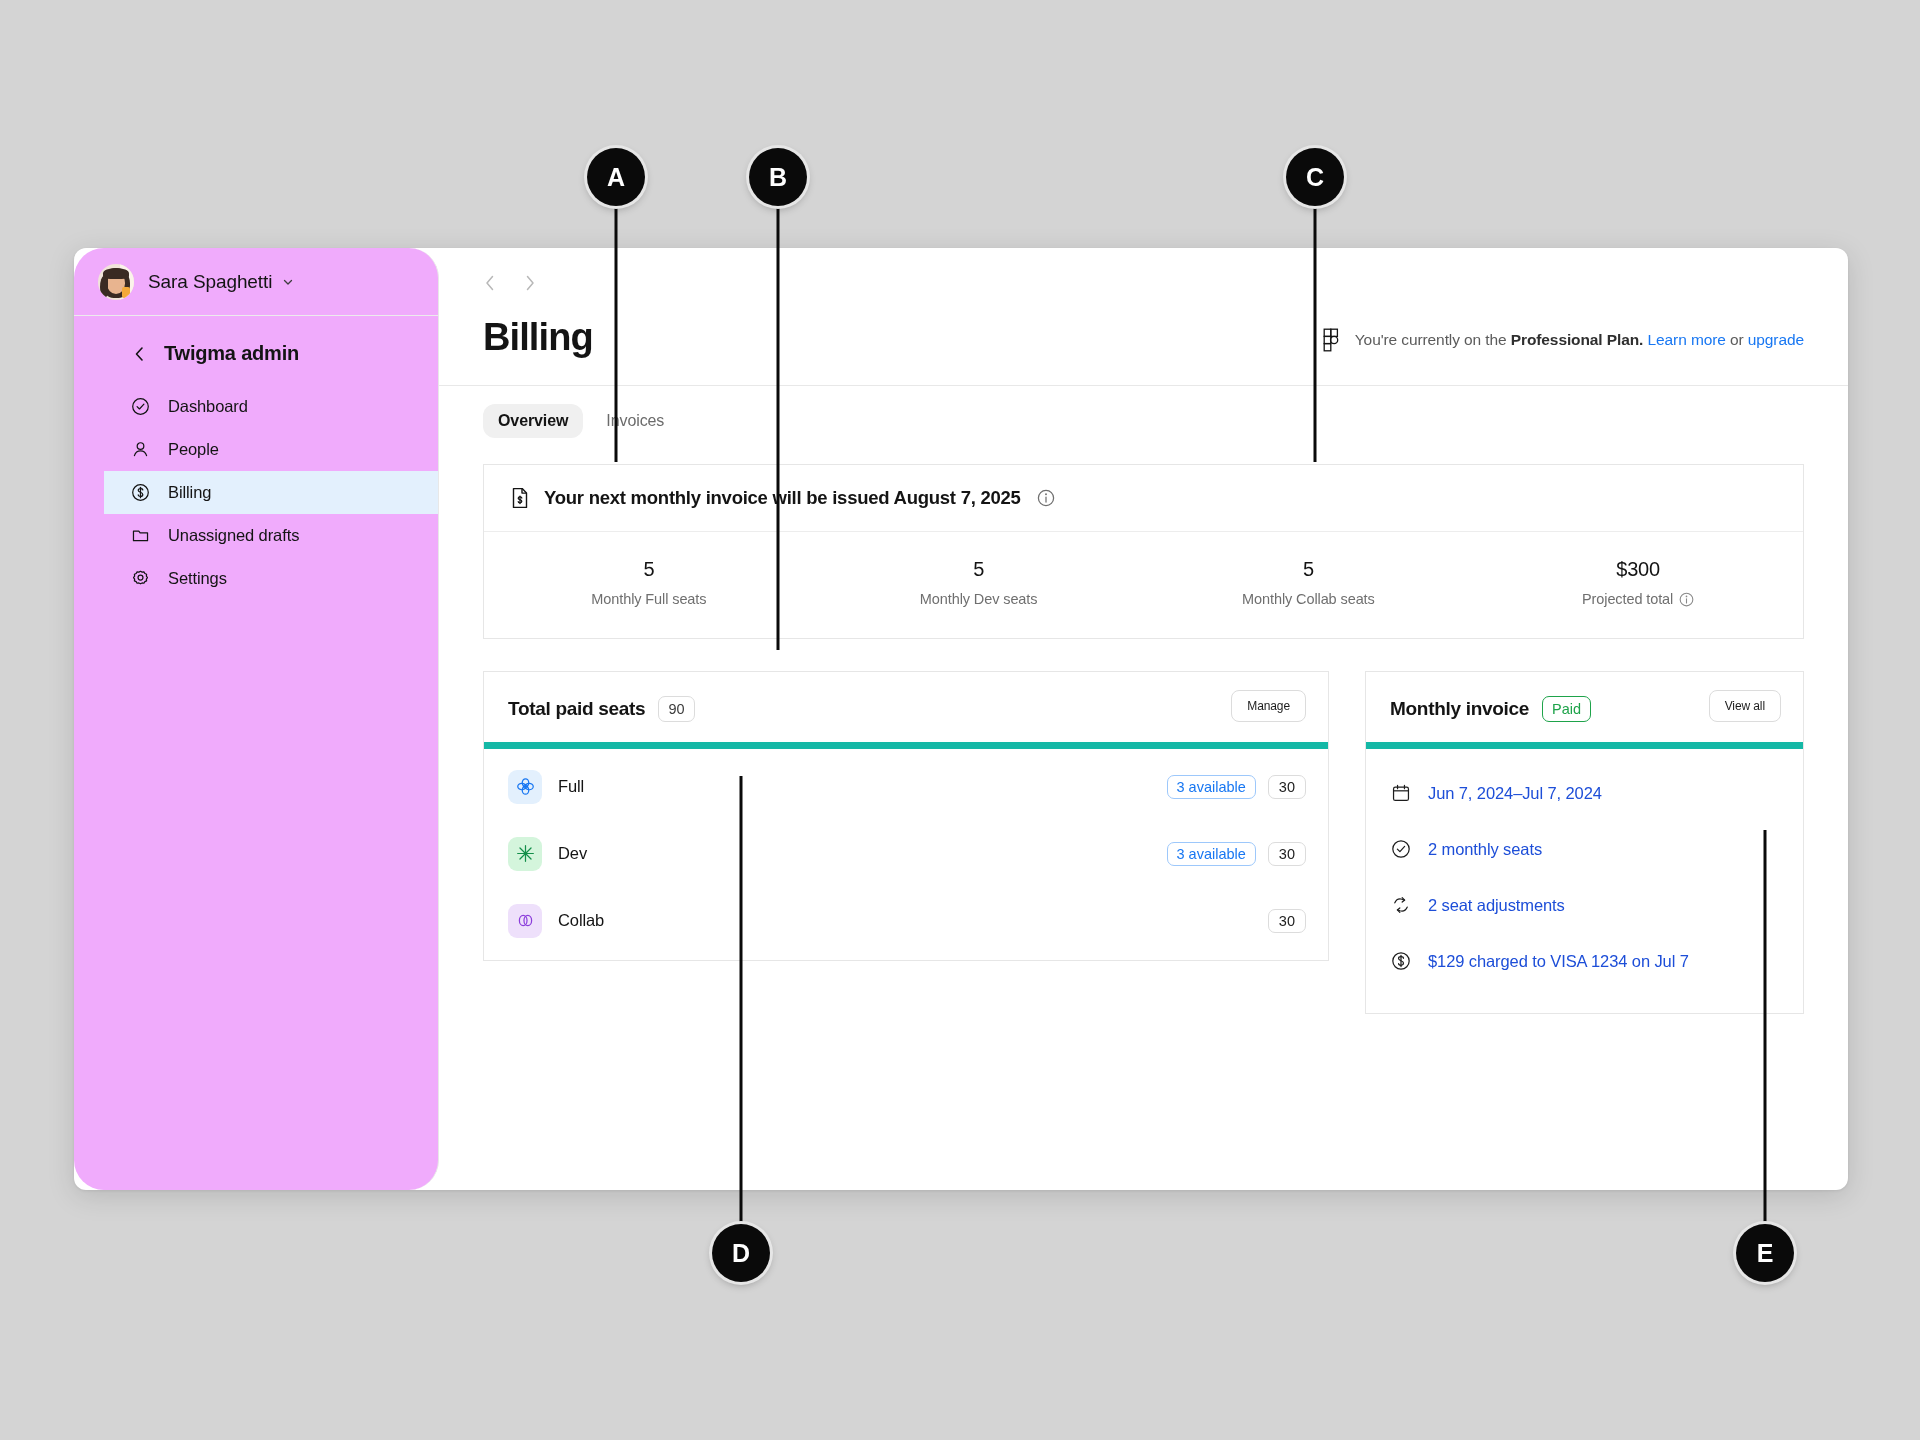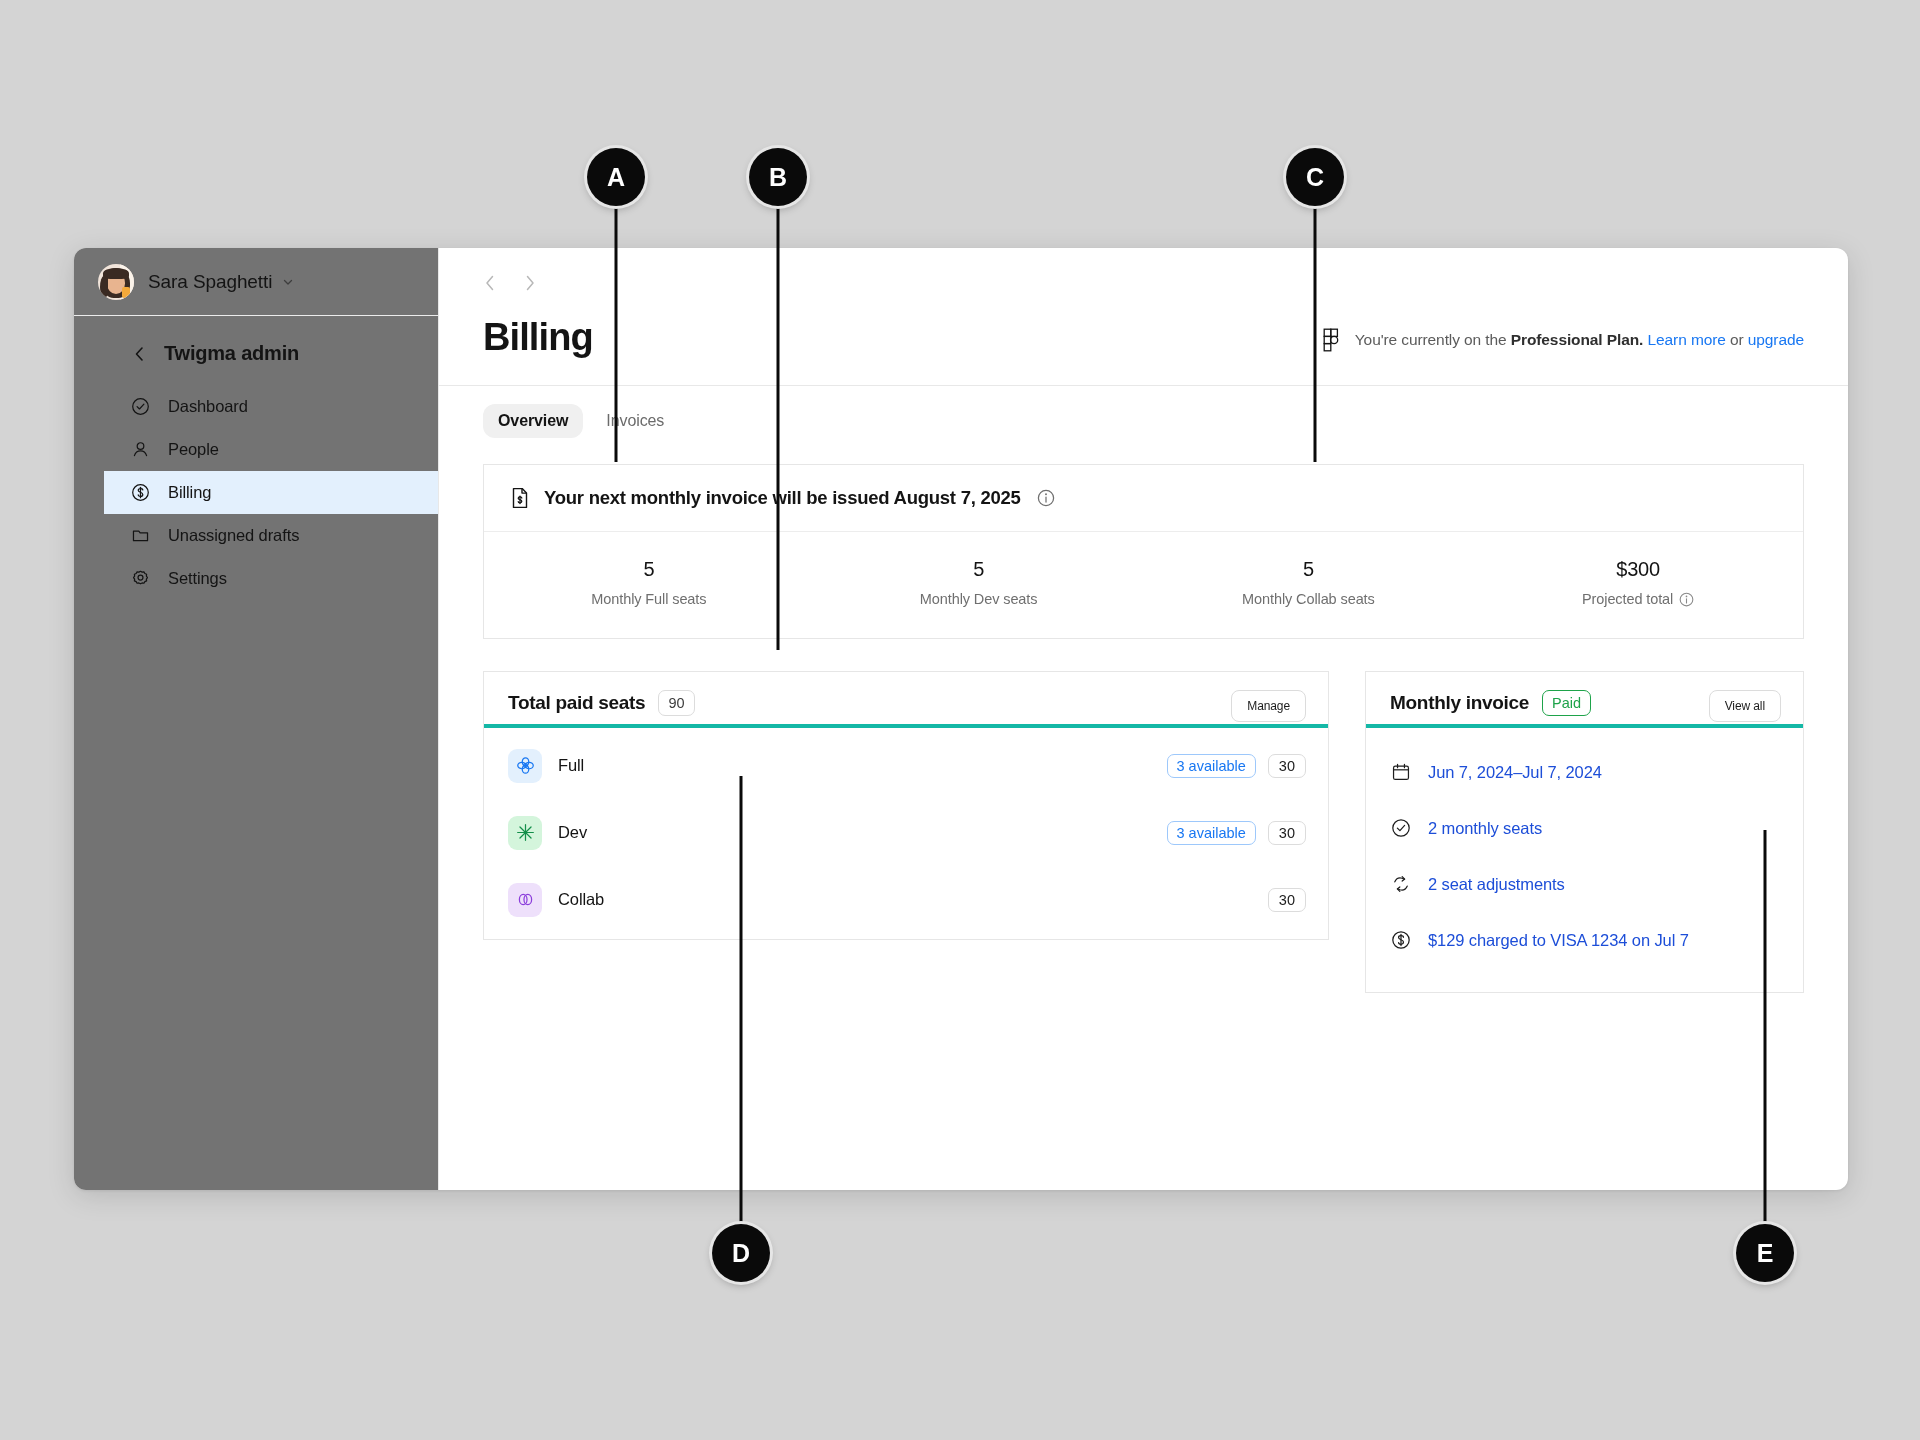--- a/index.html
+++ b/index.html
@@ -20,24 +20,25 @@
     border-radius: 12px;
     box-shadow: 0 6px 28px rgba(0,0,0,0.13), 0 1px 3px rgba(0,0,0,0.08);
     display: flex;
     overflow: hidden;
   }
 
   
   .sidebar {
     width: 365px;
     flex: 0 0 365px;
-    background: #737373;
+    background: #f0abfc;
     border-right: 1px solid #e8e8e8;
     display: flex;
     flex-direction: column;
+    border-radius: 30px;
   }
   .user-row {
     height: 68px;
     display: flex; align-items: center;
     padding: 0 24px;
     gap: 14px;
     border-bottom: 1px solid #ececec;
   }
   .avatar {
     width: 36px; height: 36px; border-radius: 50%;
@@ -115,23 +116,23 @@
   .stats { display: flex; padding: 26px 0 30px 0; }
   .stat { flex: 1; text-align: center; }
   .stat .v { font-size: 20px; color: #141414; margin-bottom: 9px; letter-spacing: -0.2px; }
   .stat .l { font-size: 14.5px; color: #6f6f6f; display: inline-flex; align-items: center; gap: 6px; letter-spacing: -0.1px; }
 
   .cols { display: flex; gap: 36px; margin-top: 32px; }
   .col-left { width: 846px; flex: 0 0 846px; }
   .col-right { flex: 1; }
 
   .card-head {
-    display: flex; align-items: flex-start; justify-content: space-between;
-    padding: 18px 22px 2px 24px;
-    border-bottom: 4px solid #14b8a6;
+    display: flex; align-items: flex-end; justify-content: space-between;
+    padding: 18px 22px 20px 24px;
+    border-bottom: 7px solid #14b8a6;
   }
   .card-head-l { display: flex; align-items: center; gap: 13px; }
   .card-title { font-size: 19px; font-weight: 700; color: #141414; letter-spacing: -0.3px; }
   .pill {
     border: 1px solid #dcdcdc; border-radius: 7px;
     font-size: 14.5px; color: #3d3d3d;
     padding: 3px 9px; line-height: 1.25;
   }
   .pill.green { border-color: #1ea34a; color: #1ea34a; }
   .btn {

